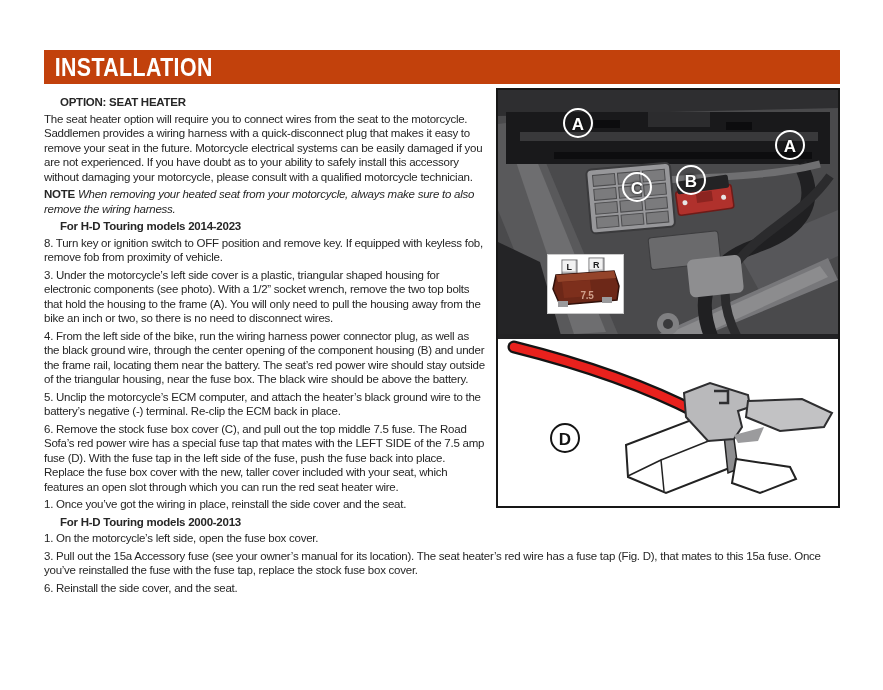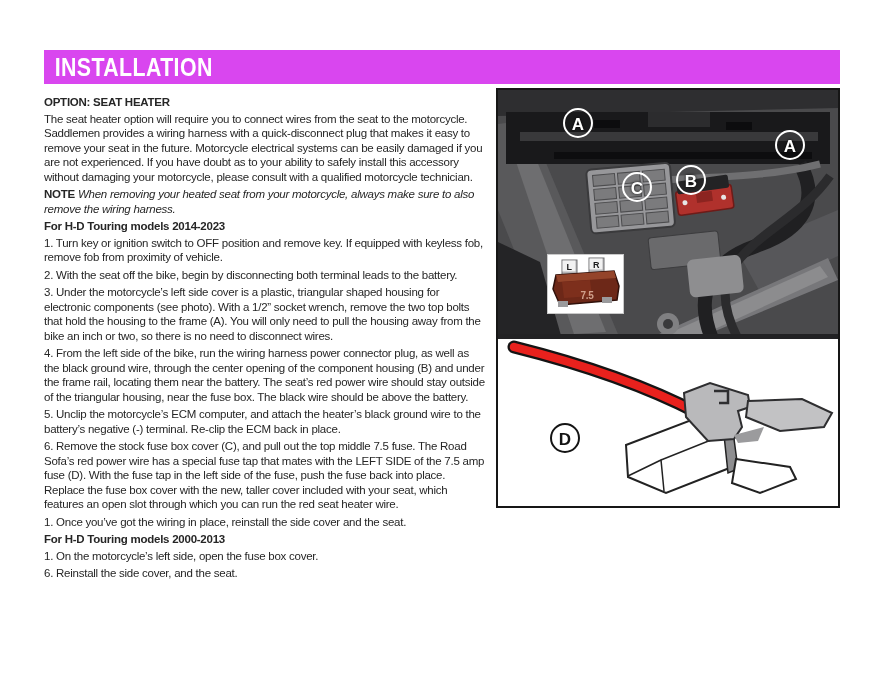--- a/index.html
+++ b/index.html
@@ -2,33 +2,33 @@
 <html><head>
 <meta charset="utf-8">
 <style>
   html,body { margin:0; padding:0; background:#ffffff; }
   .page {
     position:relative; width:883px; height:690px; background:#ffffff;
     font-family:"Liberation Sans", sans-serif; color:#262626; overflow:hidden;
   }
   .header-bar {
     position:absolute; left:44px; top:50px; width:796px; height:34px;
-    background:#d946ef; display:flex; align-items:center;
+    background:#c2410c; display:flex; align-items:center;
   }
   .header-title {
     color:#ffffff; font-weight:bold; font-size:26px; letter-spacing:0.5px;
     transform:scaleX(0.82); transform-origin:left center; padding-left:13px;
     white-space:nowrap; line-height:1;
   }
   .content {
     position:absolute; left:44px; top:92px; width:796px;
     font-size:11.5px; line-height:14.5px; letter-spacing:-0.25px;
   }
   .content p { margin:0 0 3px 0; }
-  .content p.h { font-weight:bold; margin:3px 0 2px 0; }
+  .content p.h { font-weight:bold; margin:3px 0 2px 16px; }
   .note-text { font-style:italic; }
   figure.fig {
     float:right; width:344px; height:420px; margin:-4px 0 8px 9px;
     border:2px solid #161616; box-sizing:border-box; background:#ffffff; padding:0;
   }
   .photo { position:relative; width:340px; height:249px; background:#4a4a4c; overflow:hidden; }
   .drawing { position:relative; width:340px; height:167px; background:#ffffff; overflow:hidden; }
   .photo svg, .drawing svg { position:absolute; left:0; top:0; }
   .callout {
     position:absolute; width:30px; height:30px; border:2px solid #ffffff; border-radius:50%;
@@ -154,26 +154,26 @@
         <div class="callout dark" style="left:52px; top:84px;">D</div>
       </div>
 
     </figure>
 
     <p class="h">OPTION: SEAT HEATER</p>
     <p>The seat heater option will require you to connect wires from the seat to the motorcycle. Saddlemen provides a wiring harness with a quick-disconnect plug that makes it easy to remove your seat in the future. Motorcycle electrical systems can be easily damaged if you are not experienced. If you have doubt as to your ability to safely install this accessory without damaging your motorcycle, please consult with a qualified motorcycle technician.</p>
     <p><b>NOTE</b> <span class="note-text">When removing your heated seat from your motorcycle, always make sure to also remove the wiring harness.</span></p>
 
     <p class="h">For H-D Touring models 2014-2023</p>
-    <p>1. Turn key or ignition switch to OFF position and remove key. If equipped with keyless fob, remove fob from proximity of vehicle.</p>
-    <p>2. With the seat off the bike, begin by disconnecting both terminal leads to the battery.</p>
+    <p>8. Turn key or ignition switch to OFF position and remove key. If equipped with keyless fob, remove fob from proximity of vehicle.</p>
     <p>3. Under the motorcycle’s left side cover is a plastic, triangular shaped housing for electronic components (see photo). With a 1/2” socket wrench, remove the two top bolts that hold the housing to the frame (A). You will only need to pull the housing away from the bike an inch or two, so there is no need to disconnect wires.</p>
     <p>4. From the left side of the bike, run the wiring harness power connector plug, as well as the black ground wire, through the center opening of the component housing (B) and under the frame rail, locating them near the battery. The seat’s red power wire should stay outside of the triangular housing, near the fuse box. The black wire should be above the battery.</p>
     <p>5. Unclip the motorcycle’s ECM computer, and attach the heater’s black ground wire to the battery’s negative (-) terminal. Re-clip the ECM back in place.</p>
     <p>6. Remove the stock fuse box cover (C), and pull out the top middle 7.5 fuse. The Road Sofa’s red power wire has a special fuse tap that mates with the LEFT SIDE of the 7.5 amp fuse (D). With the fuse tap in the left side of the fuse, push the fuse back into place. Replace the fuse box cover with the new, taller cover included with your seat, which features an open slot through which you can run the red seat heater wire.</p>
     <p>1. Once you’ve got the wiring in place, reinstall the side cover and the seat.</p>
 
     <p class="h">For H-D Touring models 2000-2013</p>
     <p>1. On the motorcycle’s left side, open the fuse box cover.</p>
+    <p>3. Pull out the 15a Accessory fuse (see your owner’s manual for its location). The seat heater’s red wire has a fuse tap (Fig. D), that mates to this 15a fuse. Once you’ve reinstalled the fuse with the fuse tap, replace the stock fuse box cover.</p>
     <p>6. Reinstall the side cover, and the seat.</p>
 
   </div>
 </div>
 
 </body></html>

